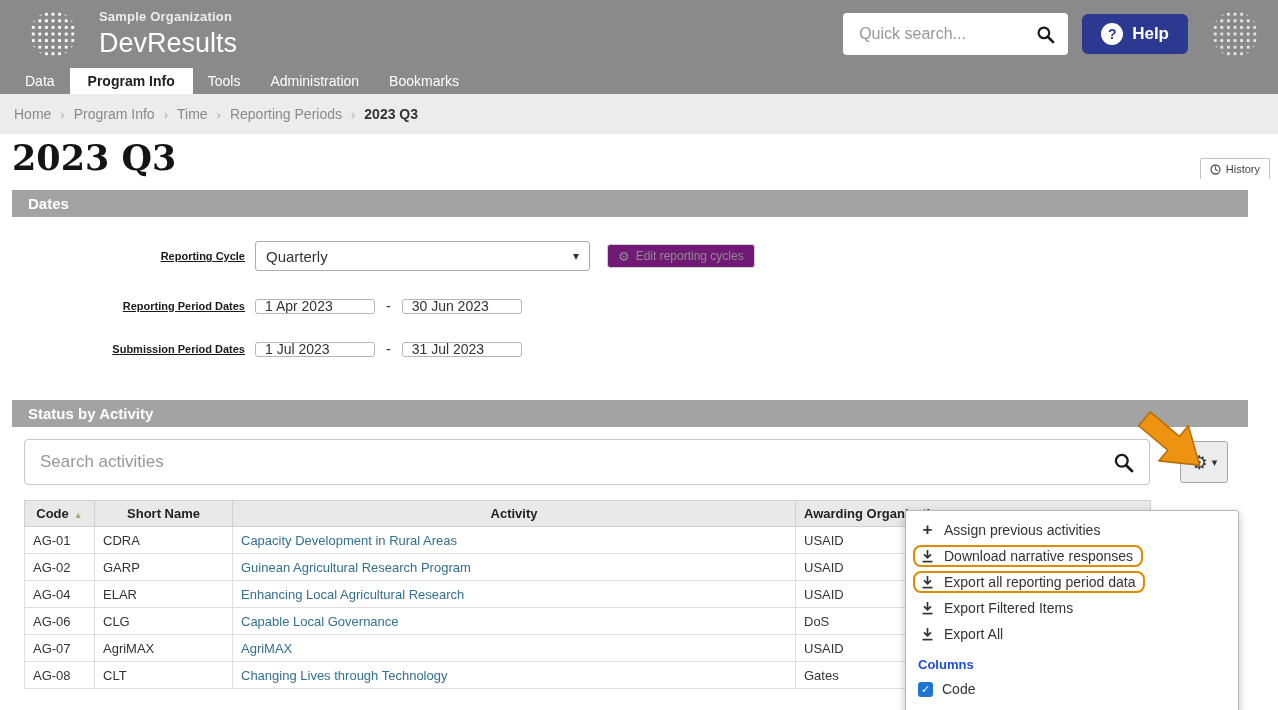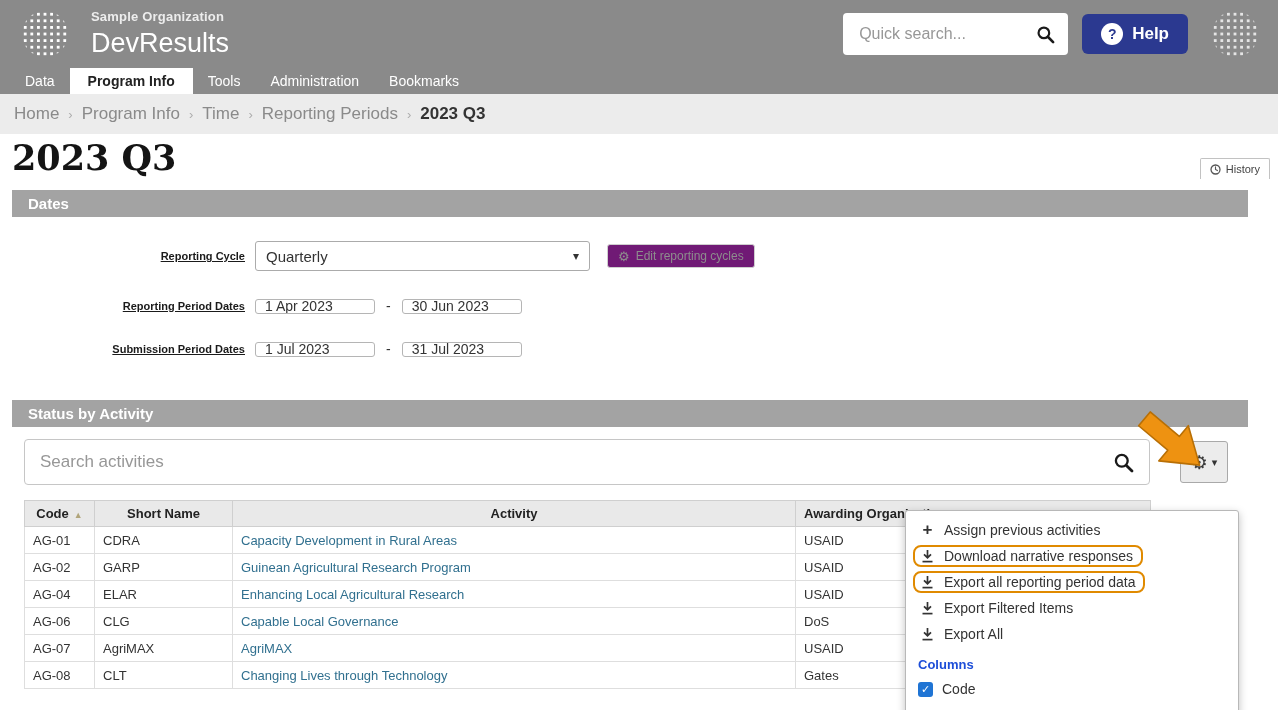--- a/index.html
+++ b/index.html
@@ -4,21 +4,21 @@
 <style>
   * { margin:0; padding:0; box-sizing:border-box; }
   html,body { background:#fff; }
   body {
     width:1278px; height:710px; overflow:hidden; position:relative;
     font-family:"Liberation Sans", sans-serif; color:#333;
   }
 
   
   .header { background:#8a8a8a; height:94px; }
-  .header-top { display:flex; align-items:center; height:68px; padding:0 20px 0 22px; }
+  .header-top { display:flex; align-items:center; height:68px; padding:0 20px 0 30px; }
   .globe {
     width:46px; height:46px; border-radius:50%;
     background-image:radial-gradient(#fff 32%, rgba(255,255,255,0) 37%);
     background-size:6.6px 6.6px; background-position:center;
     flex:none;
   }
   .globe.dim { background-image:radial-gradient(rgba(255,255,255,.78) 32%, rgba(255,255,255,0) 37%); }
   .brand { margin-left:23px; }
   .brand .org { color:#ededed; font-size:13px; font-weight:bold; margin-bottom:4px; letter-spacing:.2px; }
   .brand .app { color:#fff; font-size:27px; }
@@ -44,21 +44,21 @@
   
   .nav { display:flex; height:26px; padding-left:10px; }
   .nav-item {
     color:#fff; font-size:14px; padding:0 15px; display:flex; align-items:center; cursor:pointer;
   }
   .nav-item.active { background:#fff; color:#222; font-weight:bold; padding:0 18px; }
 
   
   .breadcrumb {
     height:40px; background:#ececec; display:flex; align-items:center;
-    padding:0 14px; font-size:17px; gap:9px;
+    padding:0 14px; font-size:14px; gap:9px;
   }
   .crumb { color:#8a8a8a; text-decoration:none; cursor:pointer; }
   .crumb-sep { color:#adadad; font-size:13px; }
   .crumb-sep::after { content:"›"; }
   .crumb.current { color:#333; font-weight:bold; cursor:default; }
 
   
   .title-row { padding:3px 12px 5px; height:56px; }
   .page-title { font-family:"DejaVu Serif", serif; font-weight:bold; font-size:35px; color:#141414; }
   .history-btn {

